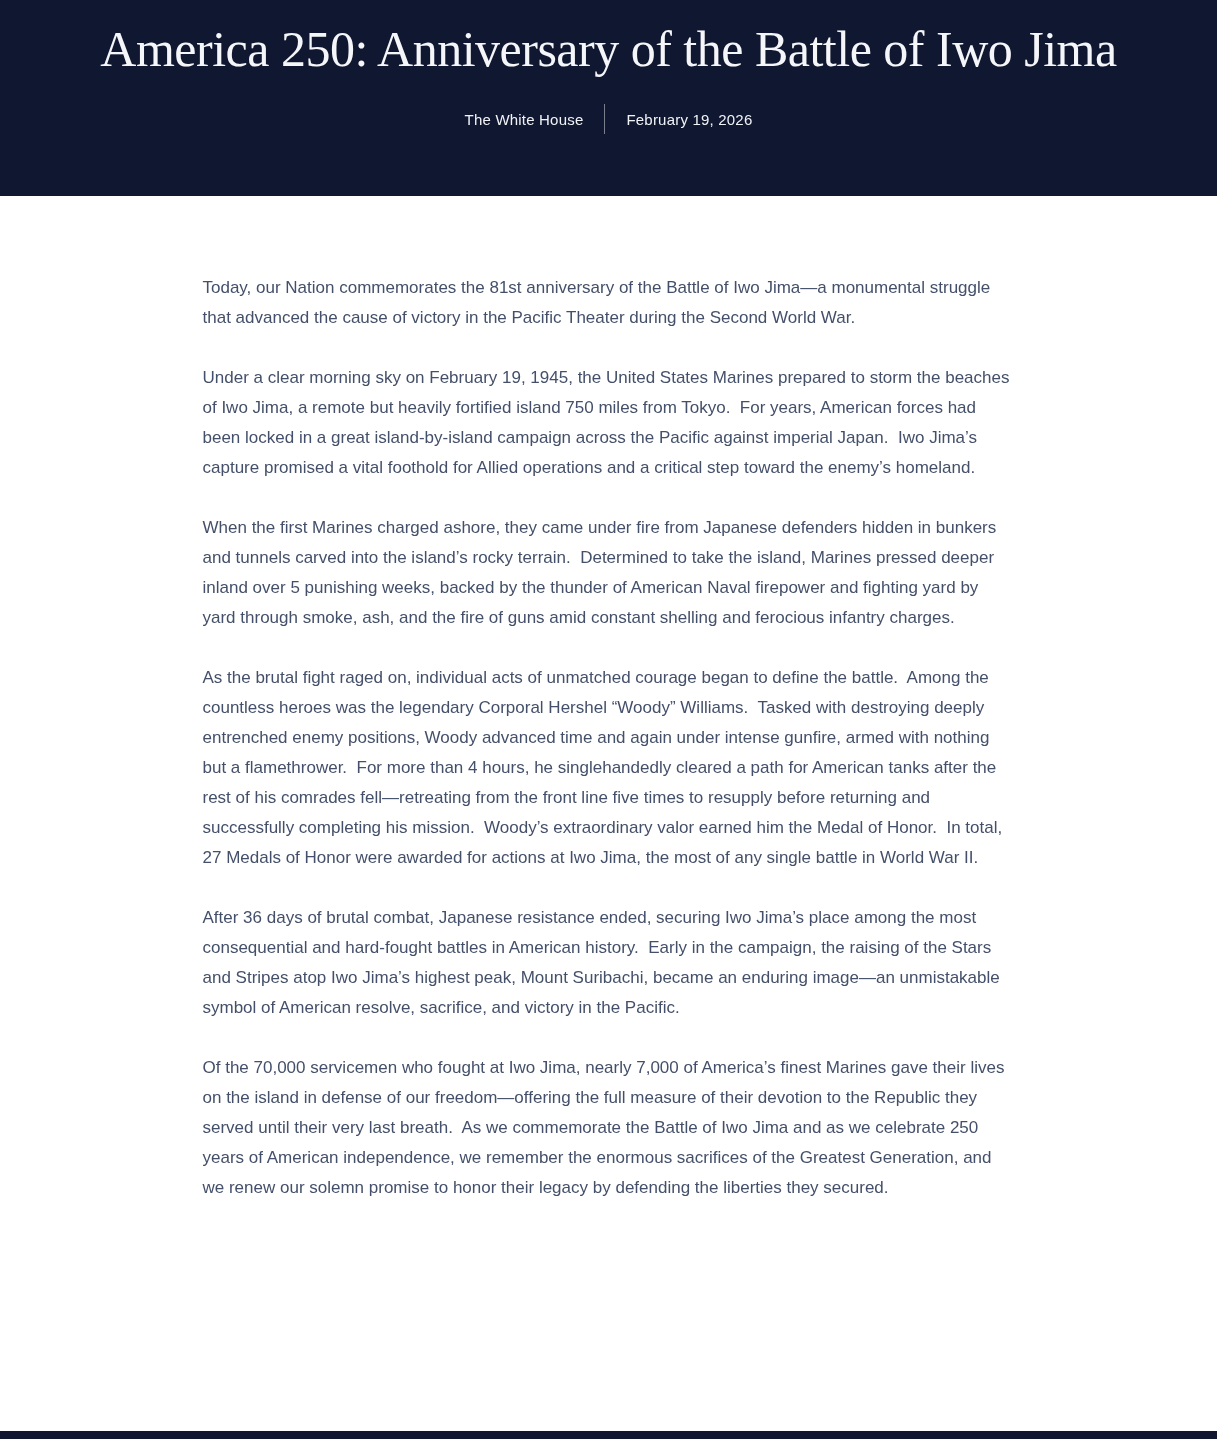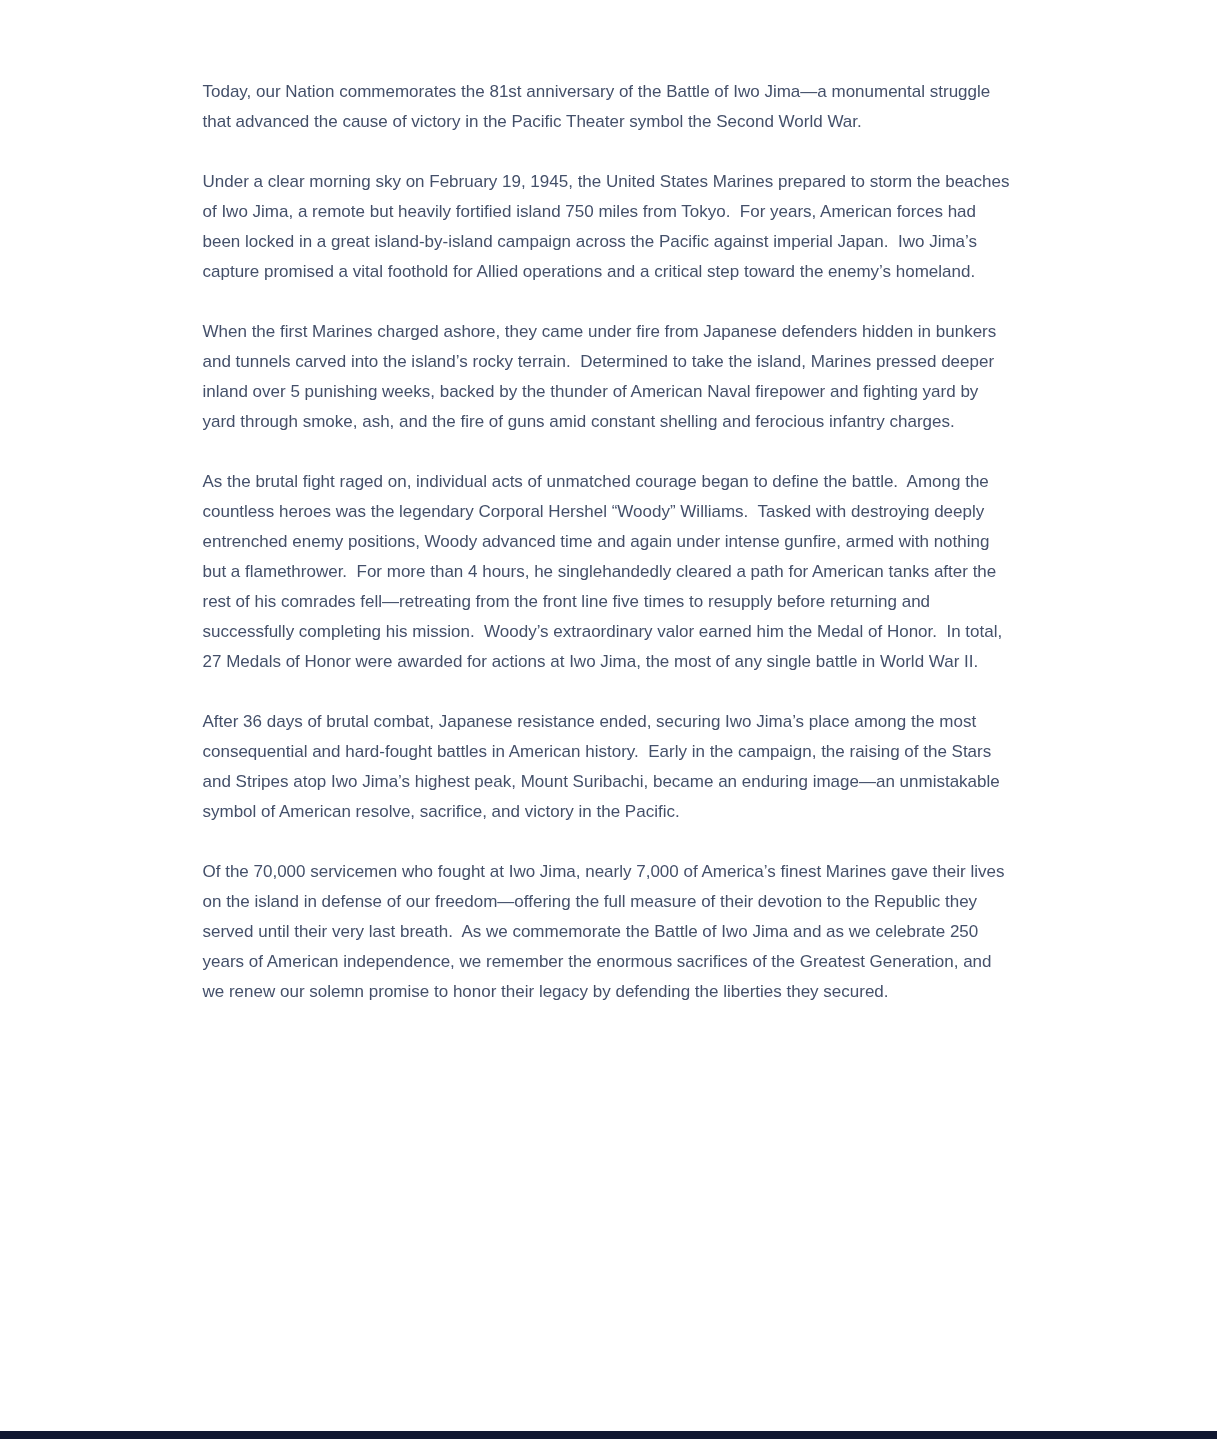--- a/index.html
+++ b/index.html
@@ -67,23 +67,31 @@
     height: 8px;
     background: #101730;
     margin-top: auto;
   }
 </style>
 </head>
 <body>
 
 <div class="page">
 
+  <header class="hero">
+    <h1 class="hero-title">America 250: Anniversary of the Battle of Iwo Jima</h1>
+    <div class="hero-meta">
+      <span>The White House</span>
+      <span class="hero-meta-divider"></span>
+      <span>February 19, 2026</span>
+    </div>
+  </header>
 
   <main class="article">
-    <p>Today, our Nation commemorates the 81st anniversary of the Battle of Iwo Jima—a monumental struggle that advanced the cause of victory in the Pacific Theater symbol the Second World War.</p>
+    <p>Today, our Nation commemorates the 81st anniversary of the Battle of Iwo Jima—a monumental struggle that advanced the cause of victory in the Pacific Theater during the Second World War.</p>
     <p>Under a clear morning sky on February 19, 1945, the United States Marines prepared to storm the beaches of Iwo Jima, a remote but heavily fortified island 750 miles from Tokyo.  For years, American forces had been locked in a great island-by-island campaign across the Pacific against imperial Japan.  Iwo Jima’s capture promised a vital foothold for Allied operations and a critical step toward the enemy’s homeland.</p>
     <p>When the first Marines charged ashore, they came under fire from Japanese defenders hidden in bunkers and tunnels carved into the island’s rocky terrain.  Determined to take the island, Marines pressed deeper inland over 5 punishing weeks, backed by the thunder of American Naval firepower and fighting yard by yard through smoke, ash, and the fire of guns amid constant shelling and ferocious infantry charges.</p>
     <p>As the brutal fight raged on, individual acts of unmatched courage began to define the battle.  Among the countless heroes was the legendary Corporal Hershel “Woody” Williams.  Tasked with destroying deeply entrenched enemy positions, Woody advanced time and again under intense gunfire, armed with nothing but a flamethrower.  For more than 4 hours, he singlehandedly cleared a path for American tanks after the rest of his comrades fell—retreating from the front line five times to resupply before returning and successfully completing his mission.  Woody’s extraordinary valor earned him the Medal of Honor.  In total, 27 Medals of Honor were awarded for actions at Iwo Jima, the most of any single battle in World War II.</p>
     <p>After 36 days of brutal combat, Japanese resistance ended, securing Iwo Jima’s place among the most consequential and hard-fought battles in American history.  Early in the campaign, the raising of the Stars and Stripes atop Iwo Jima’s highest peak, Mount Suribachi, became an enduring image—an unmistakable symbol of American resolve, sacrifice, and victory in the Pacific.</p>
     <p>Of the 70,000 servicemen who fought at Iwo Jima, nearly 7,000 of America’s finest Marines gave their lives on the island in defense of our freedom—offering the full measure of their devotion to the Republic they served until their very last breath.  As we commemorate the Battle of Iwo Jima and as we celebrate 250 years of American independence, we remember the enormous sacrifices of the Greatest Generation, and we renew our solemn promise to honor their legacy by defending the liberties they secured.</p>
   </main>
 
   <div class="footer-strip"></div>
 
 </div>

